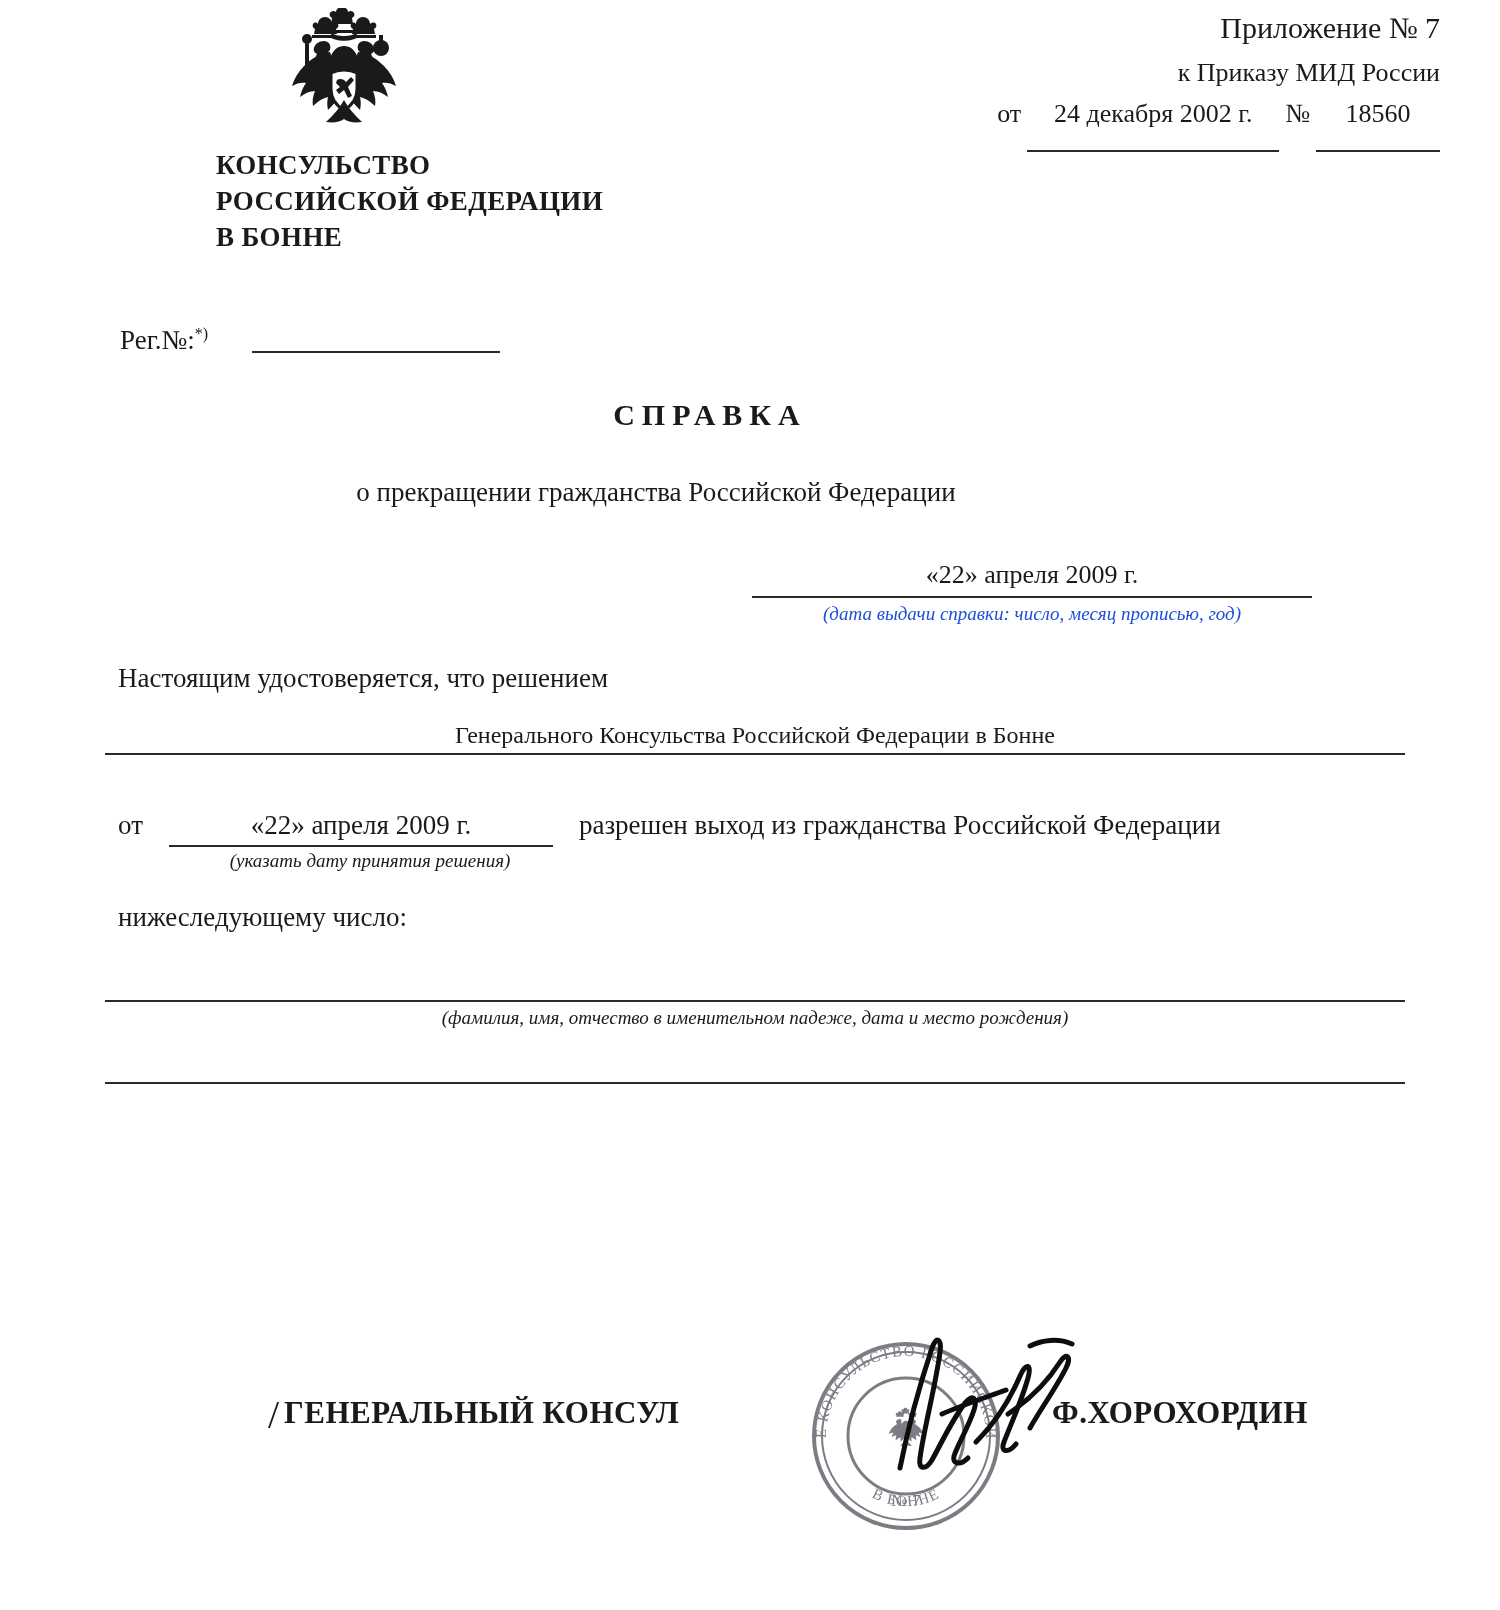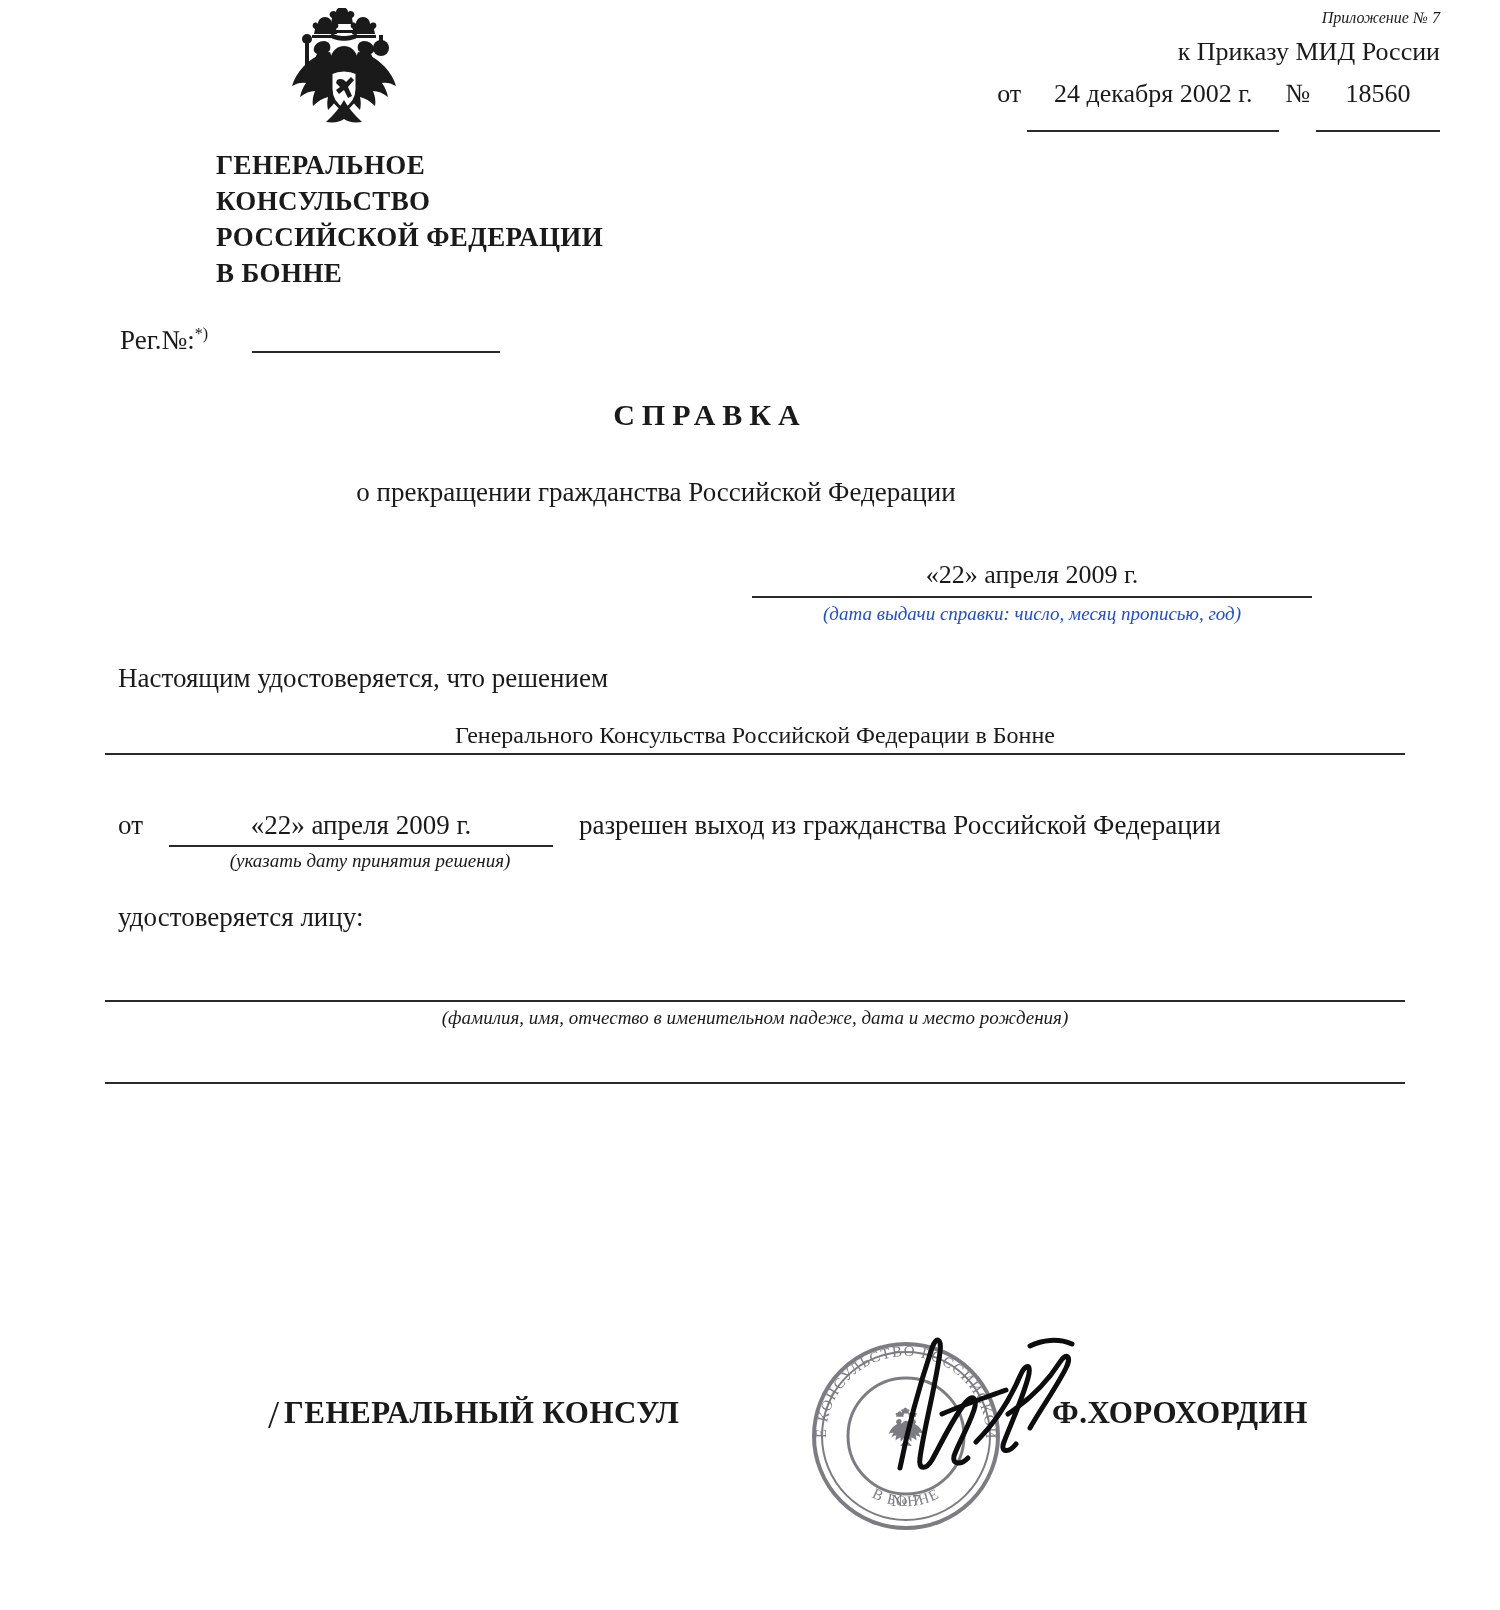--- a/index.html
+++ b/index.html
@@ -25,21 +25,21 @@
   
   .appendix-block {
     position: absolute;
     top: 6px;
     left: 880px;
     width: 560px;
     text-align: right;
     font-size: 23px;
     line-height: 1.45;
   }
-  .appendix-line1 { font-size: 16px; font-style: italic; }
+  .appendix-line1 { font-size: 30px; }
   .appendix-line2 { font-size: 26px; margin-top: 4px; }
   .appendix-line3 {
     font-size: 26px;
     margin-top: 4px;
     display: flex;
     justify-content: flex-end;
     align-items: baseline;
     gap: 6px;
   }
   .ul-field {
@@ -309,21 +309,20 @@
 
         <path d="M72 62c7 0 13 3 13 3v16c0 10-6 17-13 21-7-4-13-11-13-21V65s6-3 13-3z" fill="#fff" stroke="#1a1a1a" stroke-width="3"></path>
         <path d="M65 72c3-2 7-1 9 2l5-5 3 3-6 7 4 9-4 2-4-8-5 4-3-4 4-3-4-4z"></path>
 
         <path d="M72 92c-4 7-10 15-18 22 8 1 14 0 18-3 4 3 10 4 18 3-8-7-14-15-18-22z"></path>
       </g>
     </svg>
   </div>
 
   <div class="consulate">
-    <div>ГЕНЕРАЛЬНОЕ</div>
     <div>КОНСУЛЬСТВО</div>
     <div>РОССИЙСКОЙ ФЕДЕРАЦИИ</div>
     <div>В БОННЕ</div>
   </div>
 
   <div class="reg-row">
     <span class="reg-label">
       <span>Рег.№:</span><sup>*)</sup>
     </span>
     <span class="reg-line"></span>
@@ -343,21 +342,21 @@
     <div class="authority">Генерального Консульства Российской Федерации в Бонне</div>
   </div>
 
   <div class="decision-row">
     <span class="decision-from">от</span>
     <span class="decision-date">«22» апреля 2009 г.</span>
     <span class="decision-rest">разрешен выход из гражданства Российской Федерации</span>
   </div>
   <div class="decision-caption">(указать дату принятия решения)</div>
 
-  <div class="line-person">удостоверяется лицу:</div>
+  <div class="line-person">нижеследующему число:</div>
 
   <div class="blank-line bl-1"></div>
   <div class="person-caption">(фамилия, имя, отчество в именительном падеже, дата и место рождения)</div>
   <div class="blank-line bl-2"></div>
 
   <div class="stamp">
     <svg viewBox="0 0 212 212" xmlns="http://www.w3.org/2000/svg">
       <defs>
         <path id="arcTop" d="M 26 106 A 80 80 0 0 1 186 106"></path>
         <path id="arcBottom" d="M 36 106 A 70 70 0 0 0 176 106"></path>

